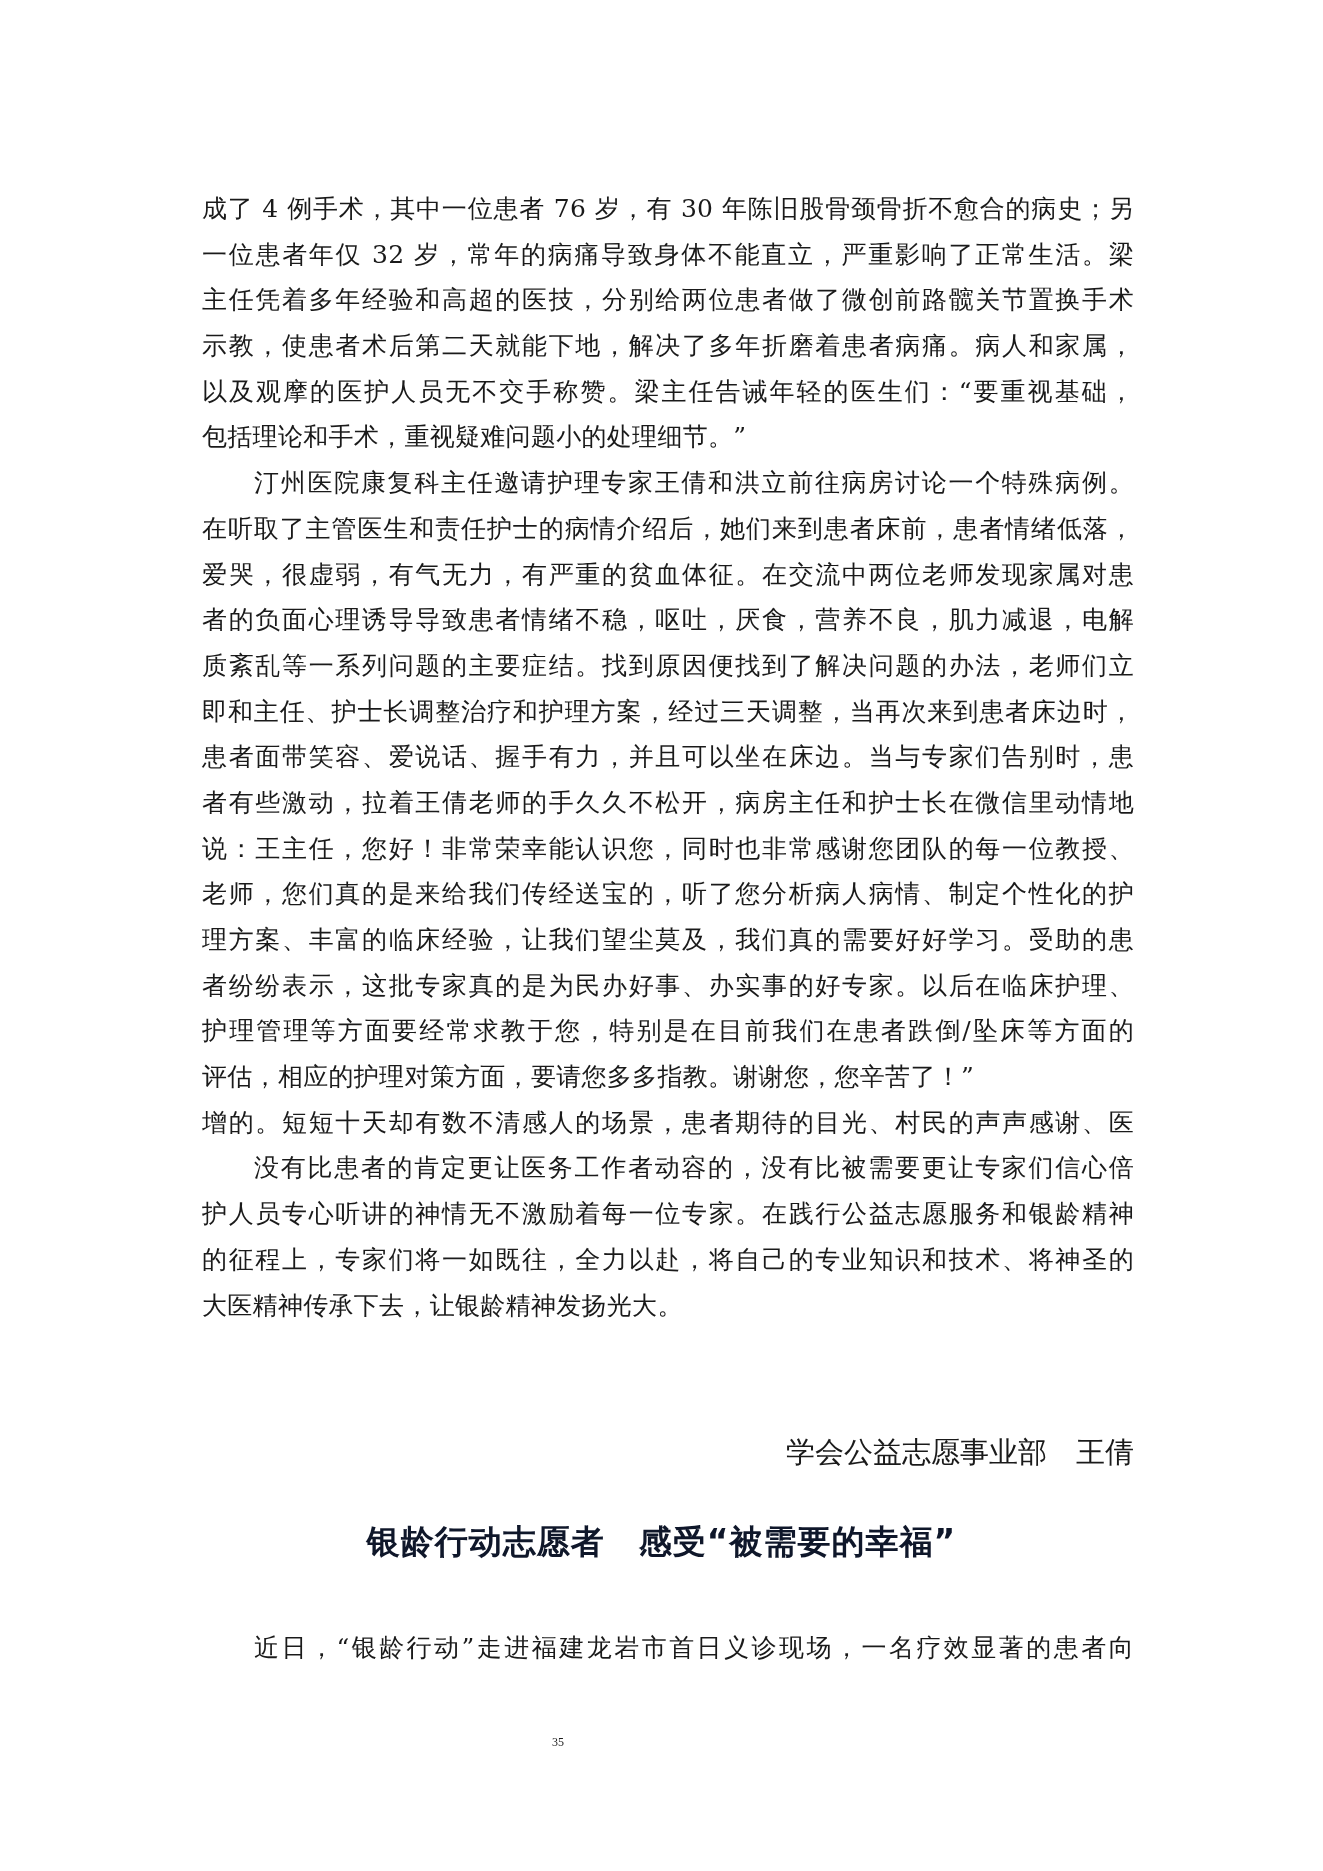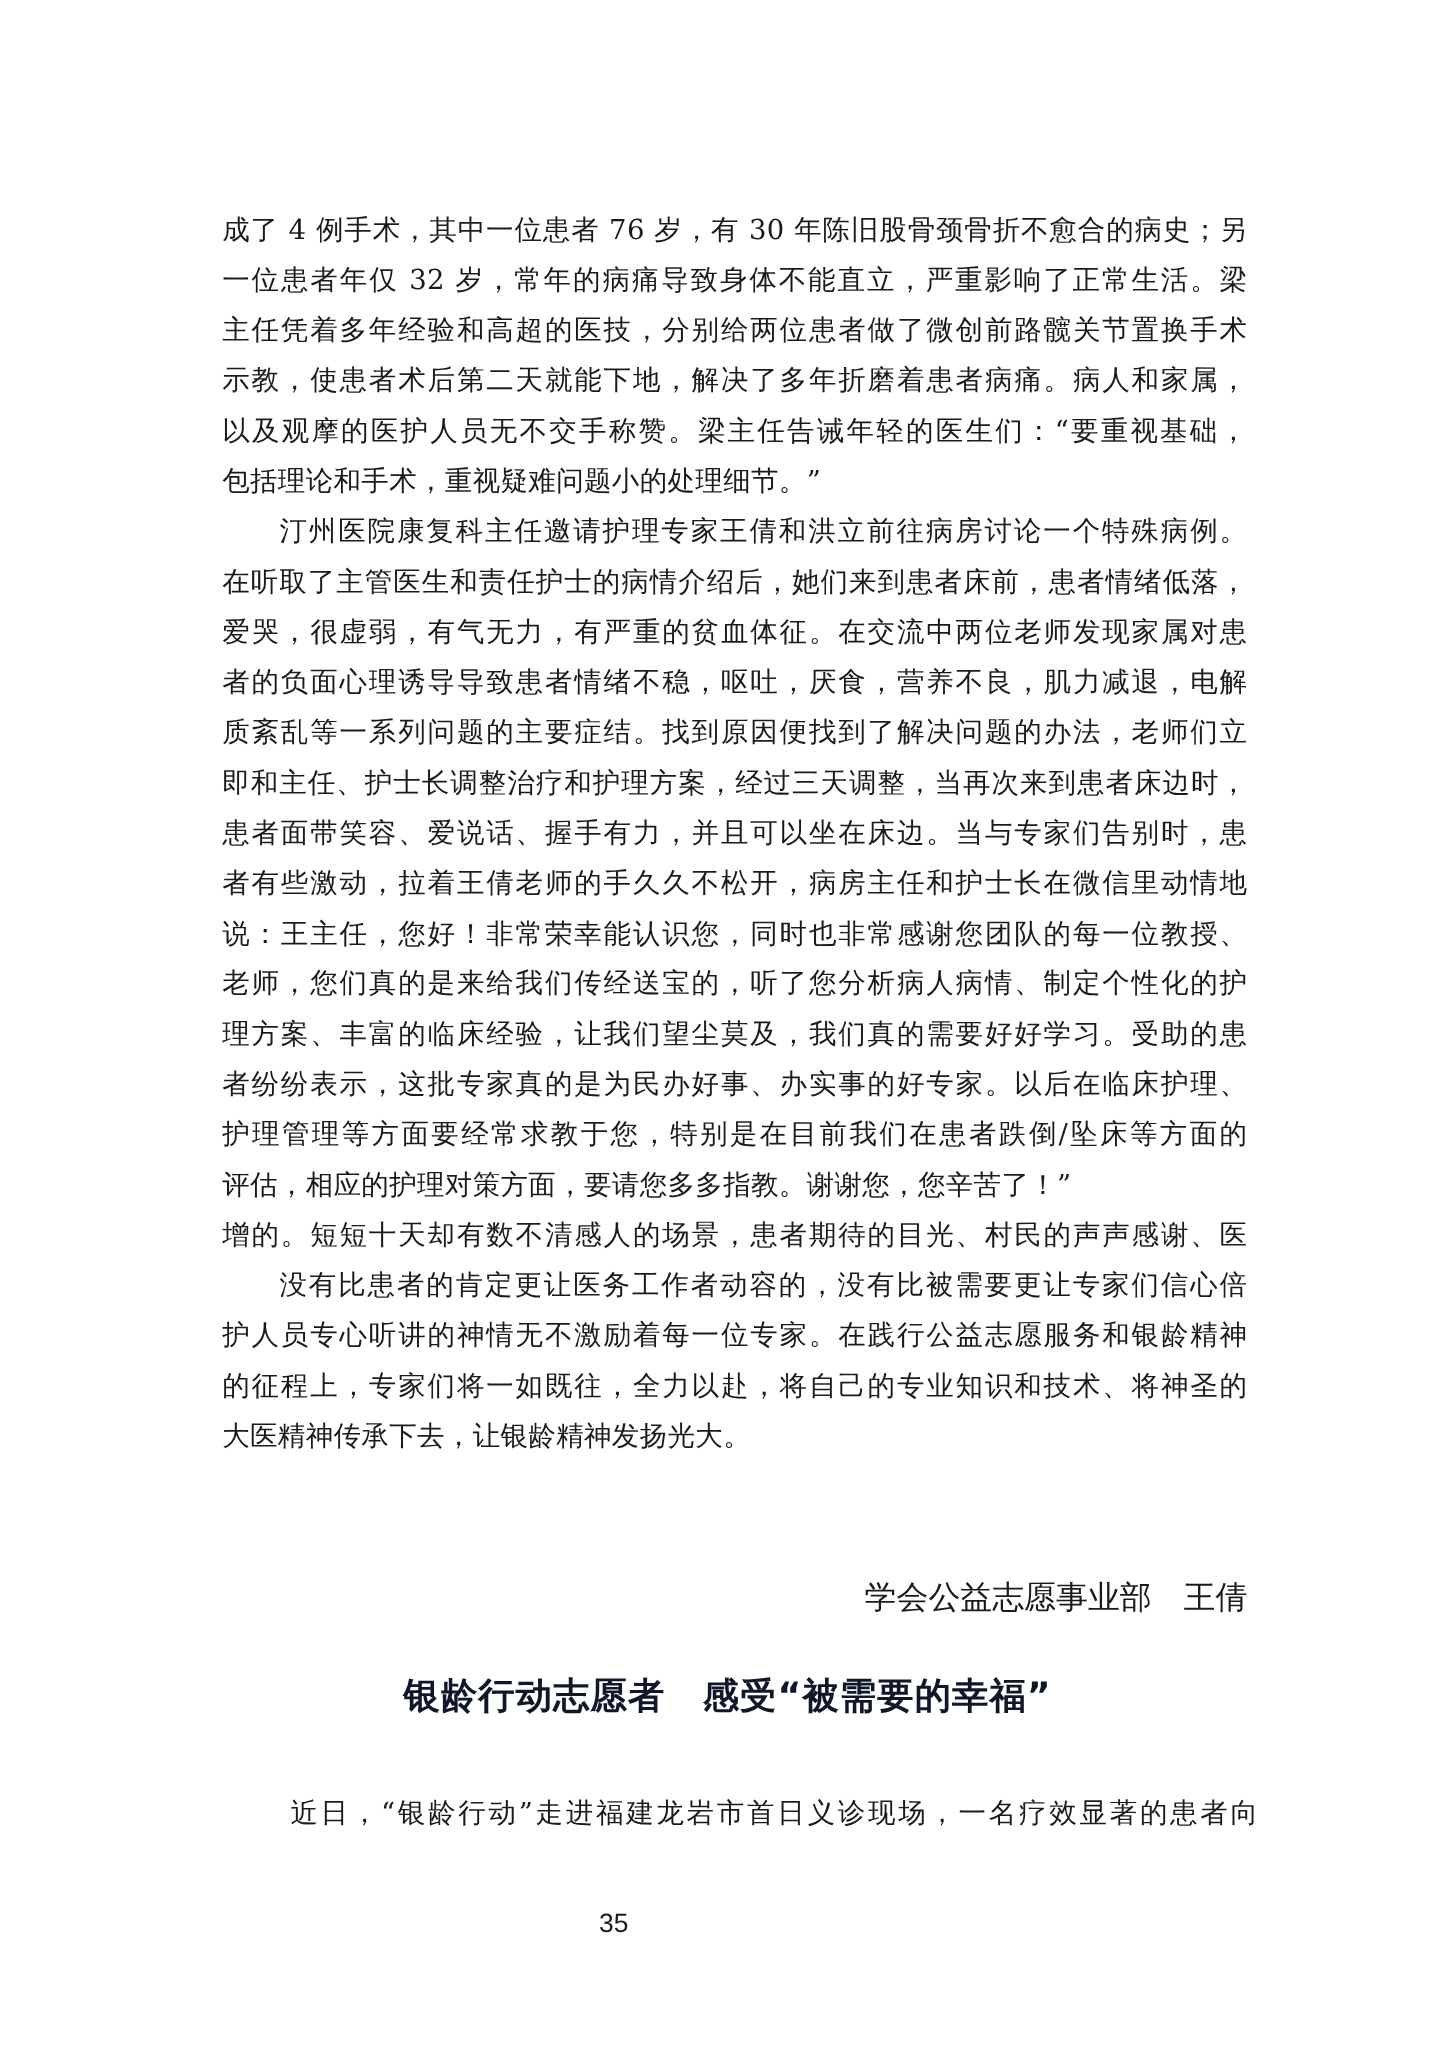--- a/index.html
+++ b/index.html
@@ -9,23 +9,23 @@
   .body-text { position: absolute; left: 202px; width: 932px; top: 164px; margin-top: 22px; }
   .line { height: 45.7px; line-height: 45.7px; font-size: 25px; white-space: nowrap;
           text-align: justify; text-align-last: justify; letter-spacing: 0.3px; }
   .line.last { text-align-last: left; }
   .line.indent { padding-left: 52px; }
   .signature { position: absolute; top: 1432px; right: 189px; font-size: 29px; line-height: 40px;
                white-space: pre; }
   .heading { position: absolute; top: 1520px; left: 0; width: 1323px; text-align: center;
              font-family: "DejaVu Sans", "Liberation Sans", sans-serif; font-weight: bold;
              font-size: 33px; color: #0f172a; letter-spacing: 1px; white-space: pre; }
-  .article2 { position: absolute; top: 1625px; left: 212px; width: 932px; }
+  .article2 { position: absolute; top: 1625px; left: 202px; width: 932px; }
   .page-number { position: absolute; top: 1735px; left: 0; width: 1116px; text-align: center;
-                 font-family: Liberation Sans, sans-serif; font-size: 24px; }
+                 font-family: Liberation Serif, serif; font-size: 12px; }
 </style>
 </head>
 <body>
 
 <div class="page">
 
   <div class="body-text" id="article1-body">
       <div class="line">成了 4 例手术，其中一位患者 76 岁，有 30 年陈旧股骨颈骨折不愈合的病史；另</div>
       <div class="line">一位患者年仅 32 岁，常年的病痛导致身体不能直立，严重影响了正常生活。梁</div>
       <div class="line">主任凭着多年经验和高超的医技，分别给两位患者做了微创前路髋关节置换手术</div>

